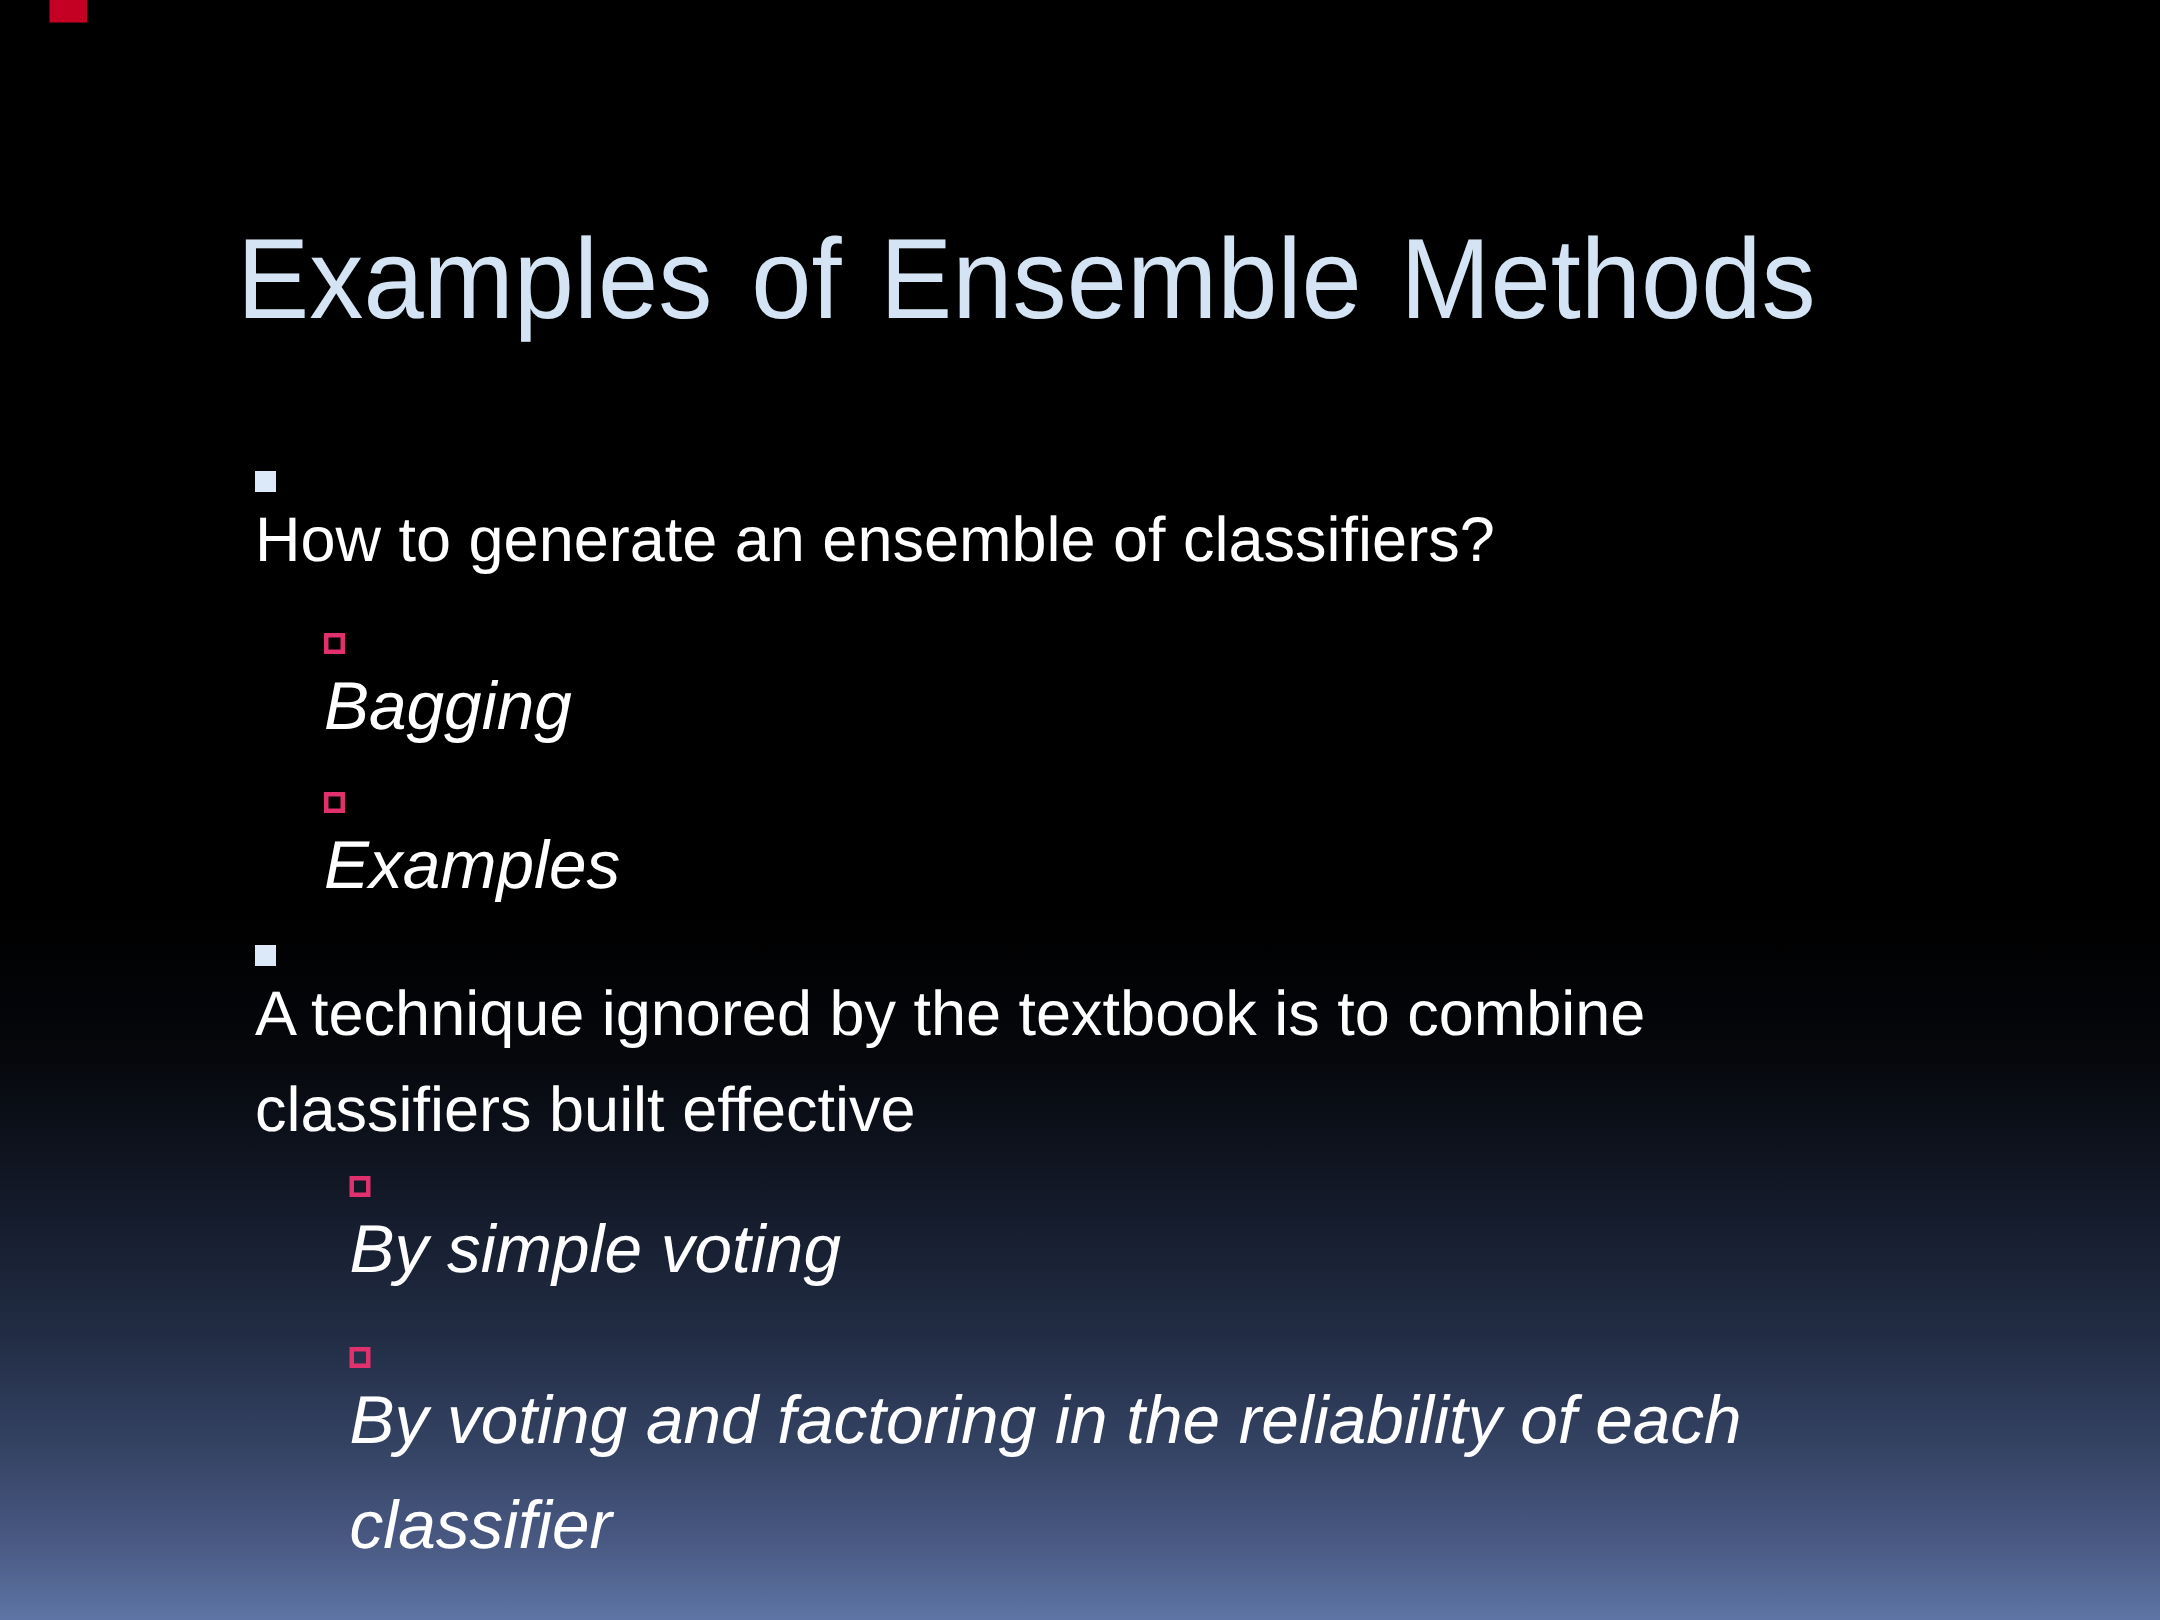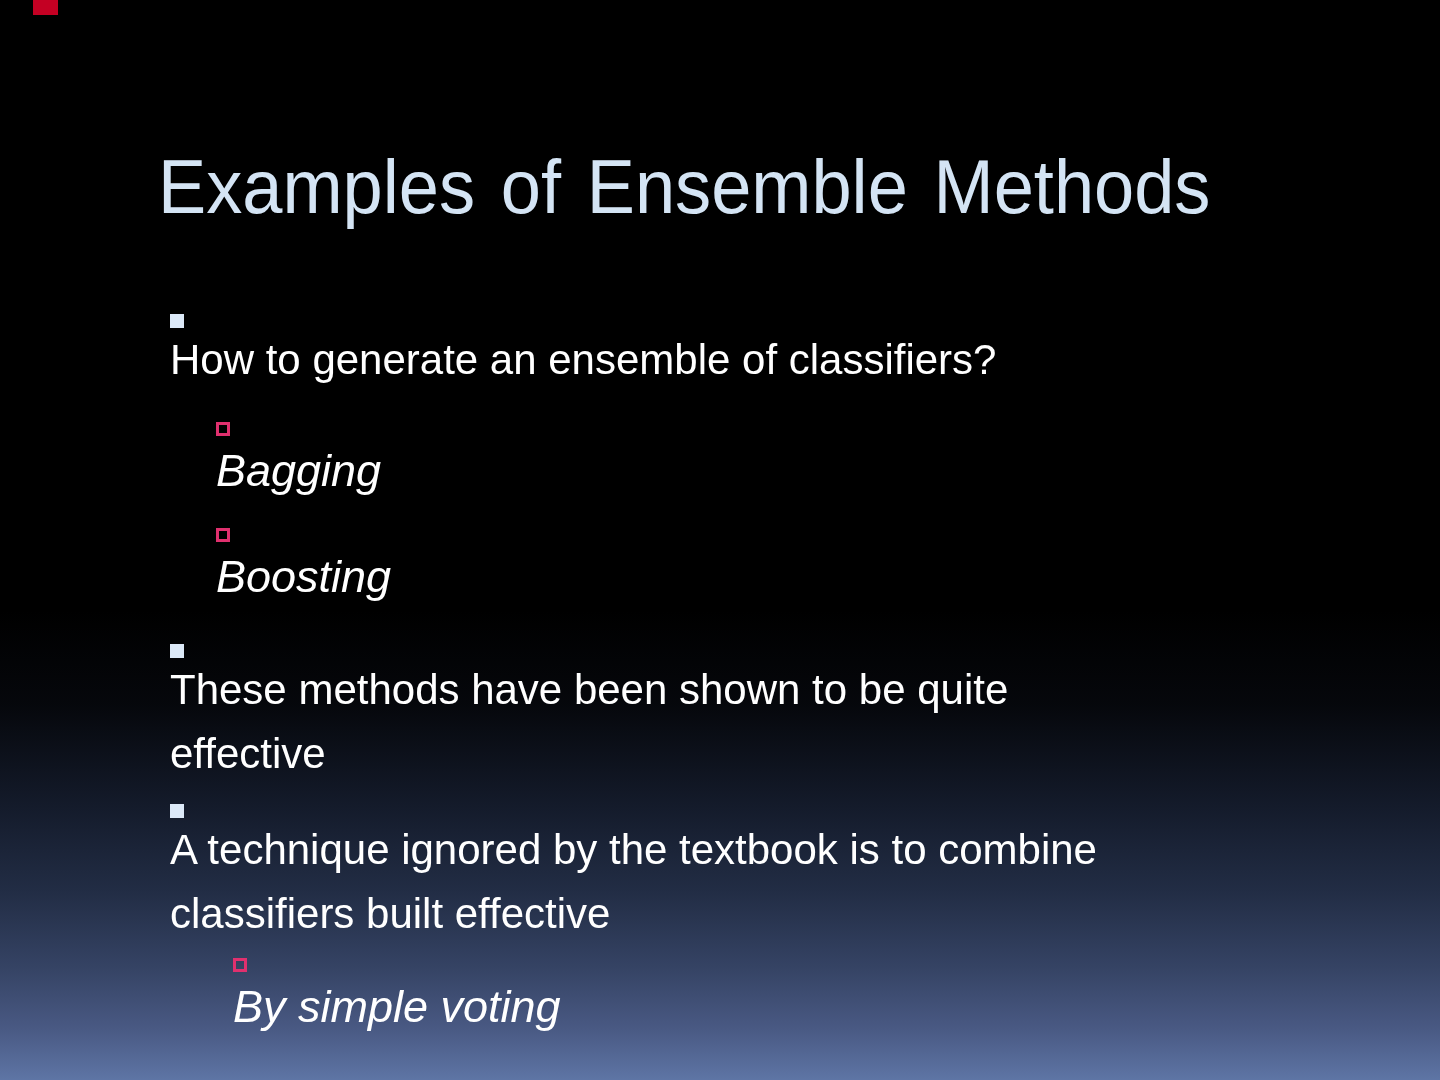--- a/index.html
+++ b/index.html
@@ -76,34 +76,34 @@
     <span class="txt">How to generate an ensemble of classifiers?</span>
   </div>
 
   <div class="row lvl2a r2">
     <span class="b2" style="border-color: rgb(224, 48, 110);"></span>
     <span class="txt">Bagging</span>
   </div>
 
   <div class="row lvl2a r3">
     <span class="b2" style="border-color: rgb(224, 48, 110);"></span>
-    <span class="txt">Boosting</span>
+    <span class="txt">Examples</span>
   </div>
 
-  <div class="row lvl1 r4 w960">
-    <span class="b1" style="background: rgb(220, 233, 248);"></span>
-    <span class="txt">These methods have been shown to be quite
-effective</span>
-  </div>
 
   <div class="row lvl1 r5 w1080">
     <span class="b1" style="background: rgb(220, 233, 248);"></span>
     <span class="txt">A technique ignored by the textbook is to combine
 classifiers built effective</span>
   </div>
 
   <div class="row lvl2b r6">
     <span class="b2" style="border-color: rgb(224, 48, 110);"></span>
     <span class="txt">By simple voting</span>
   </div>
 
+  <div class="row lvl2b r7 w1080">
+    <span class="b2" style="border-color: rgb(224, 48, 110);"></span>
+    <span class="txt">By voting and factoring in the reliability of each
+classifier</span>
+  </div>
 
 </div>
 
 </body></html>

